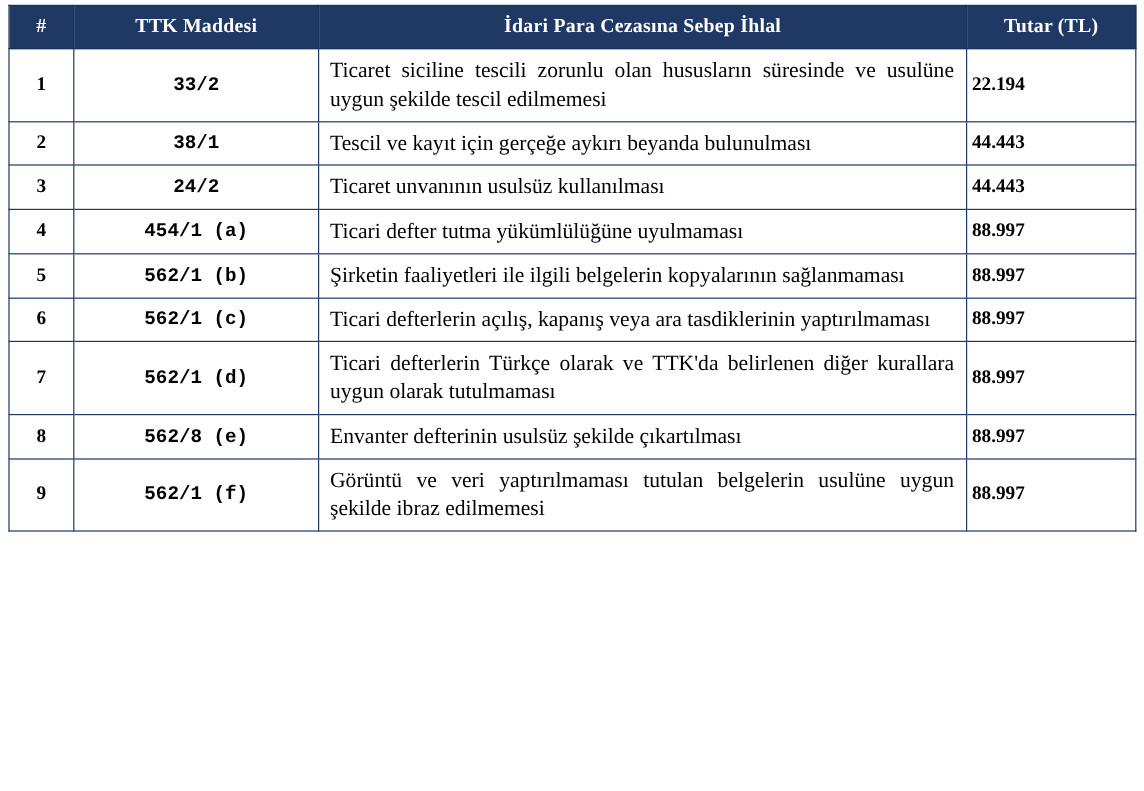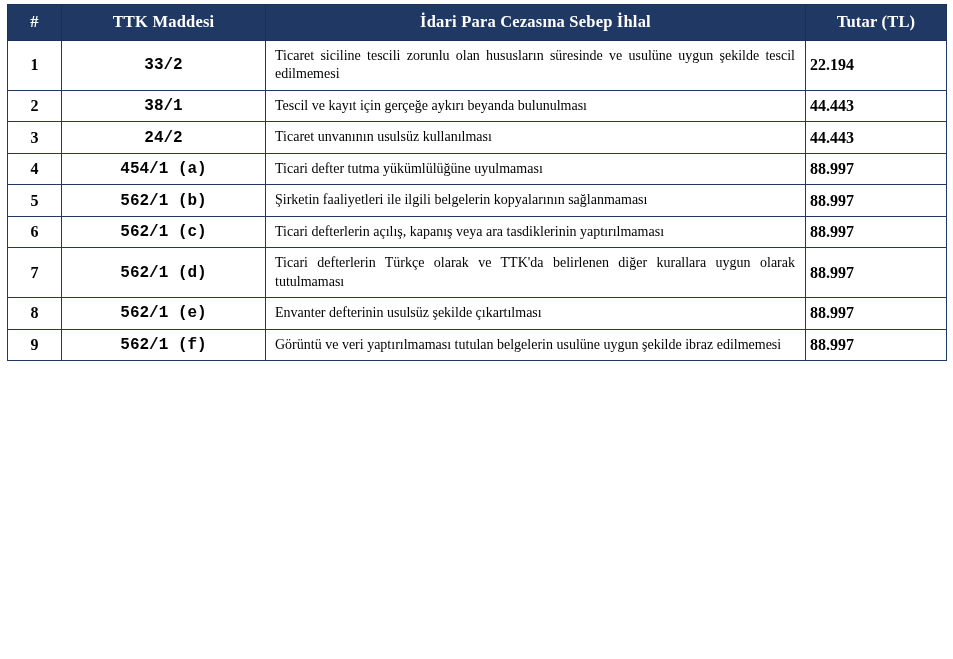--- a/index.html
+++ b/index.html
@@ -60,21 +60,21 @@
     text-align: center;
     font-weight: bold;
     font-size: 16px;
     padding: 6px 2px;
     font-family: Liberation Mono, monospace;
   }
   td.cell-desc {
     text-align: justify;
     text-align-last: left;
     padding: 6px 10px 6px 9px;
-    font-size: 14px;
+    font-size: 18px;
     line-height: 1.32;
     hyphens: none;
   }
   td.cell-amt {
     font-weight: bold;
     font-size: 16px;
     padding: 6px 4px;
     white-space: nowrap;
   }
 </style>
@@ -135,21 +135,21 @@
         <td class="cell-amt">88.997</td>
       </tr>
       <tr>
         <td class="cell-num">7</td>
         <td class="cell-art">562/1 (d)</td>
         <td class="cell-desc">Ticari defterlerin Türkçe olarak ve TTK'da belirlenen diğer kurallara uygun olarak tutulmaması</td>
         <td class="cell-amt">88.997</td>
       </tr>
       <tr>
         <td class="cell-num">8</td>
-        <td class="cell-art">562/1 (e)</td>
+        <td class="cell-art">562/8 (e)</td>
         <td class="cell-desc">Envanter defterinin usulsüz şekilde çıkartılması</td>
         <td class="cell-amt">88.997</td>
       </tr>
       <tr>
         <td class="cell-num">9</td>
         <td class="cell-art">562/1 (f)</td>
         <td class="cell-desc">Görüntü ve veri yaptırılmaması tutulan belgelerin usulüne uygun şekilde ibraz edilmemesi</td>
         <td class="cell-amt">88.997</td>
       </tr>
     </tbody>

